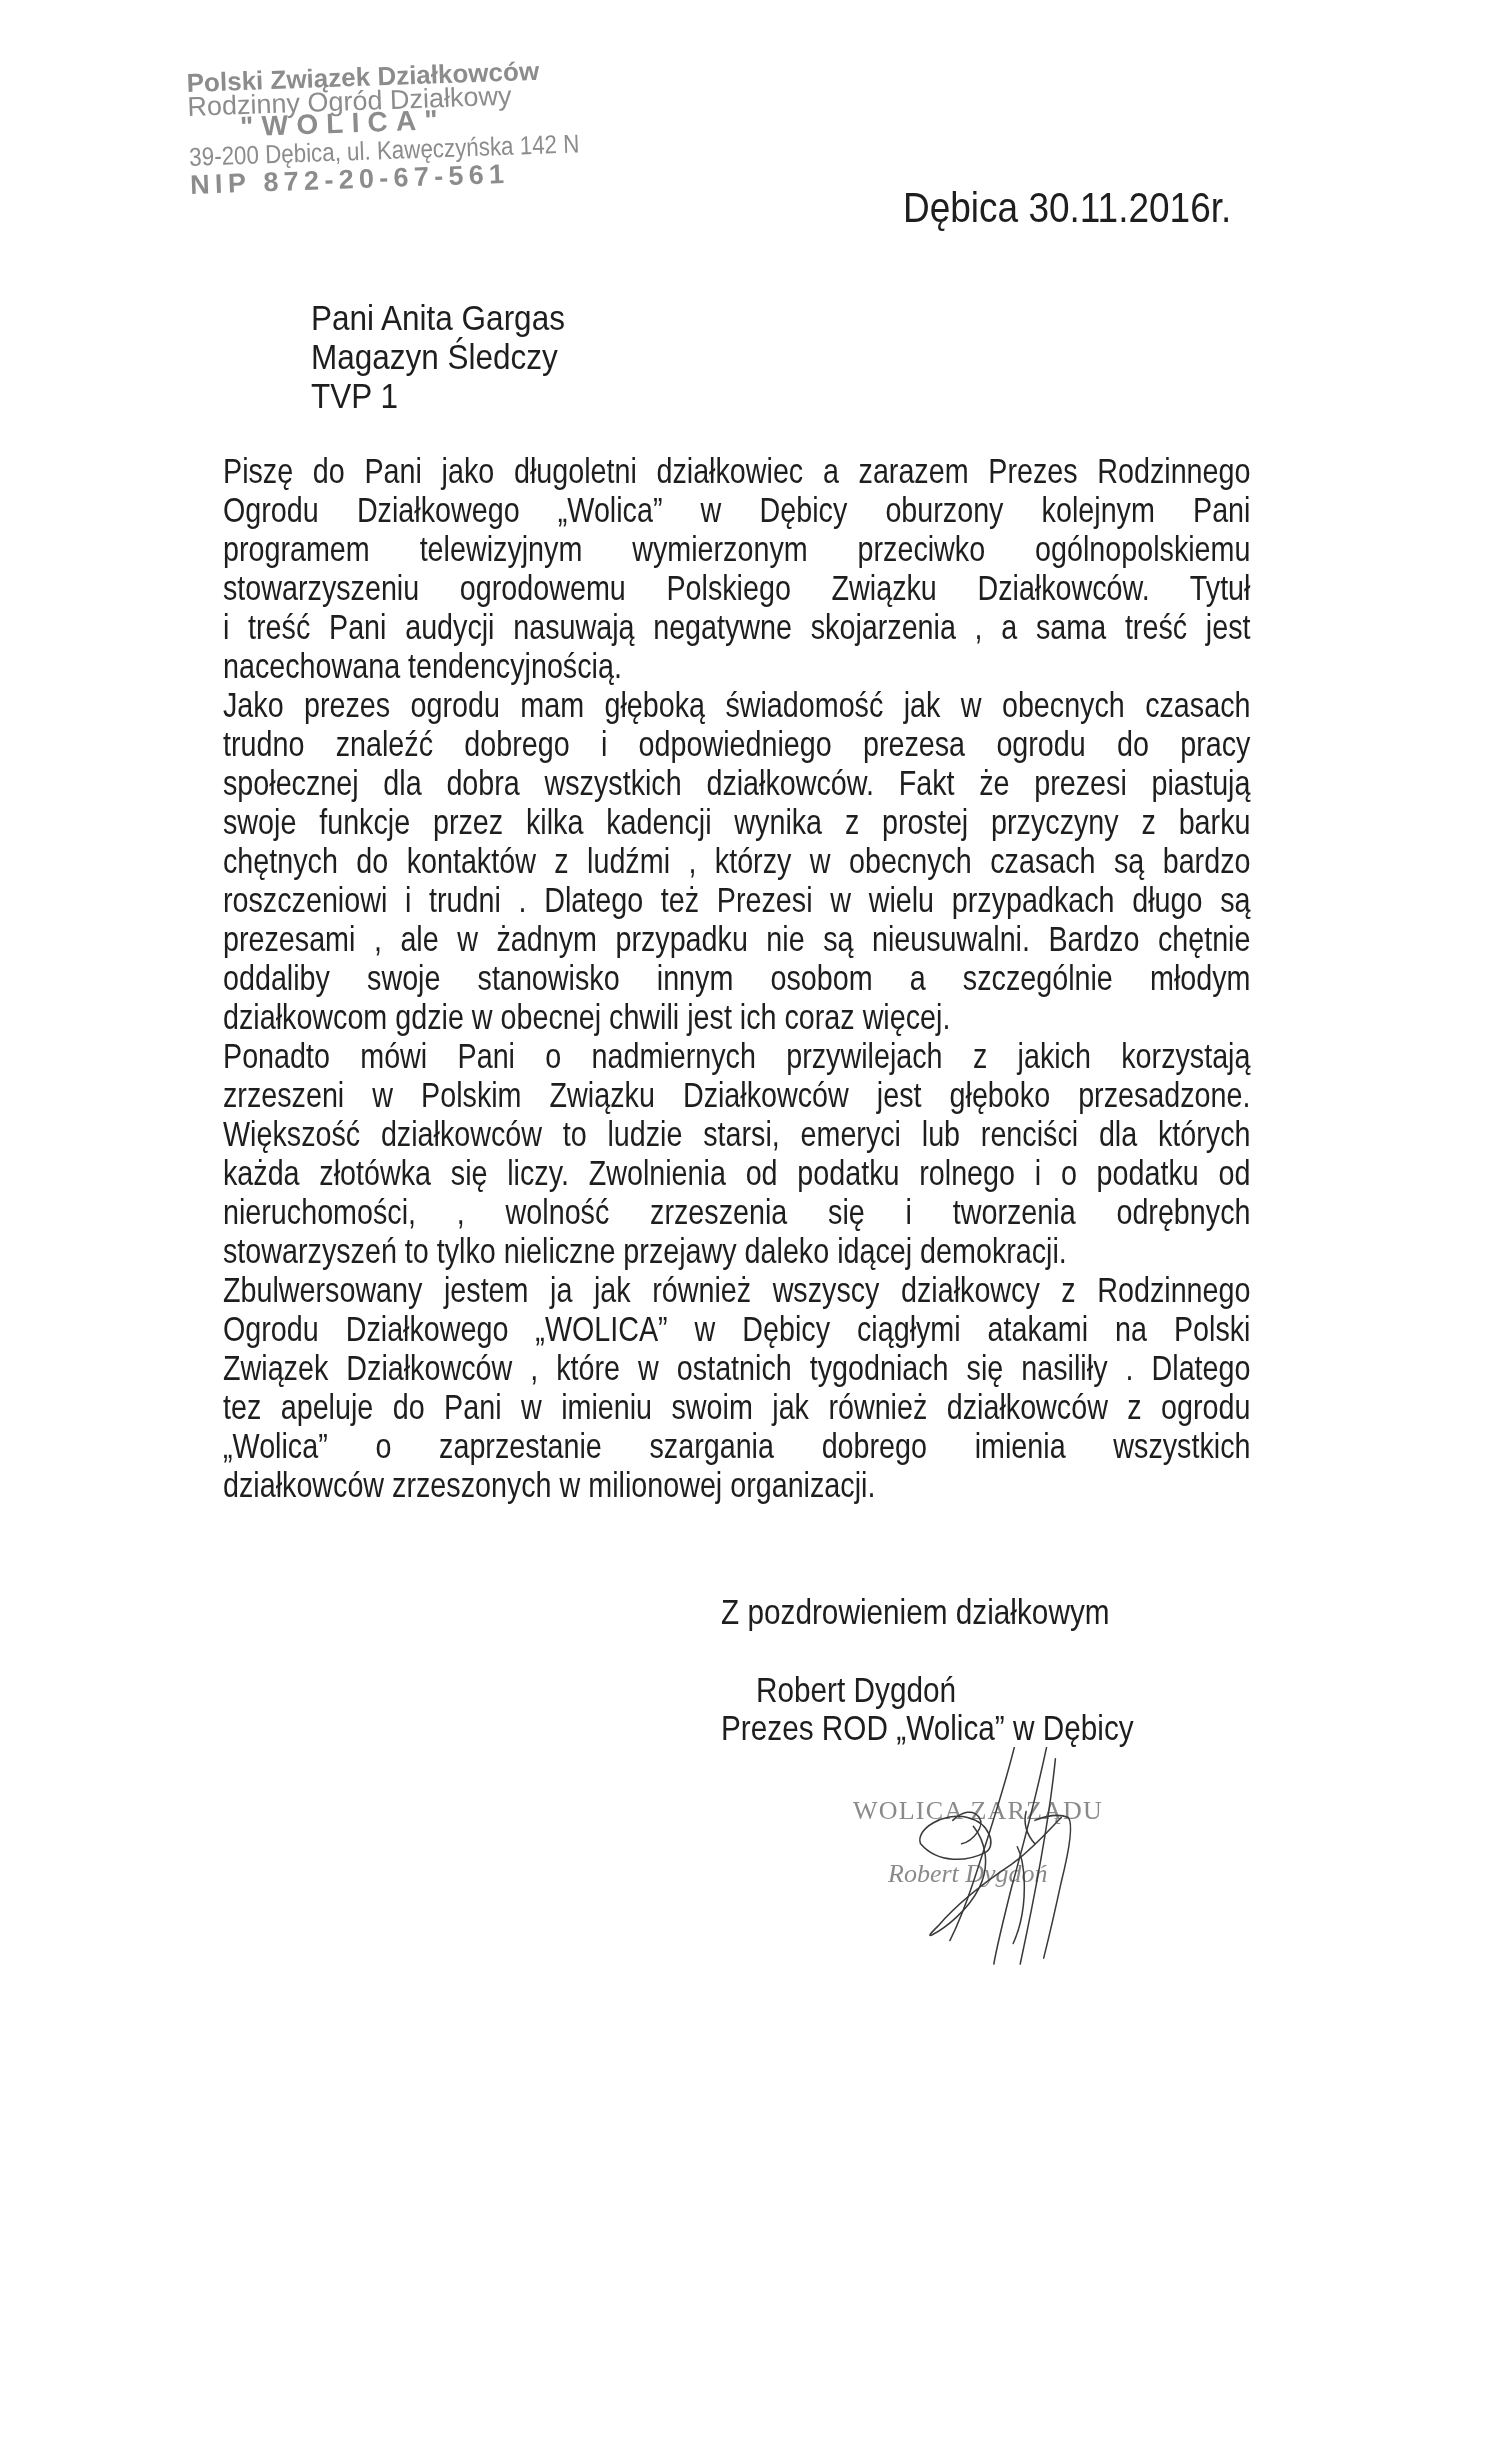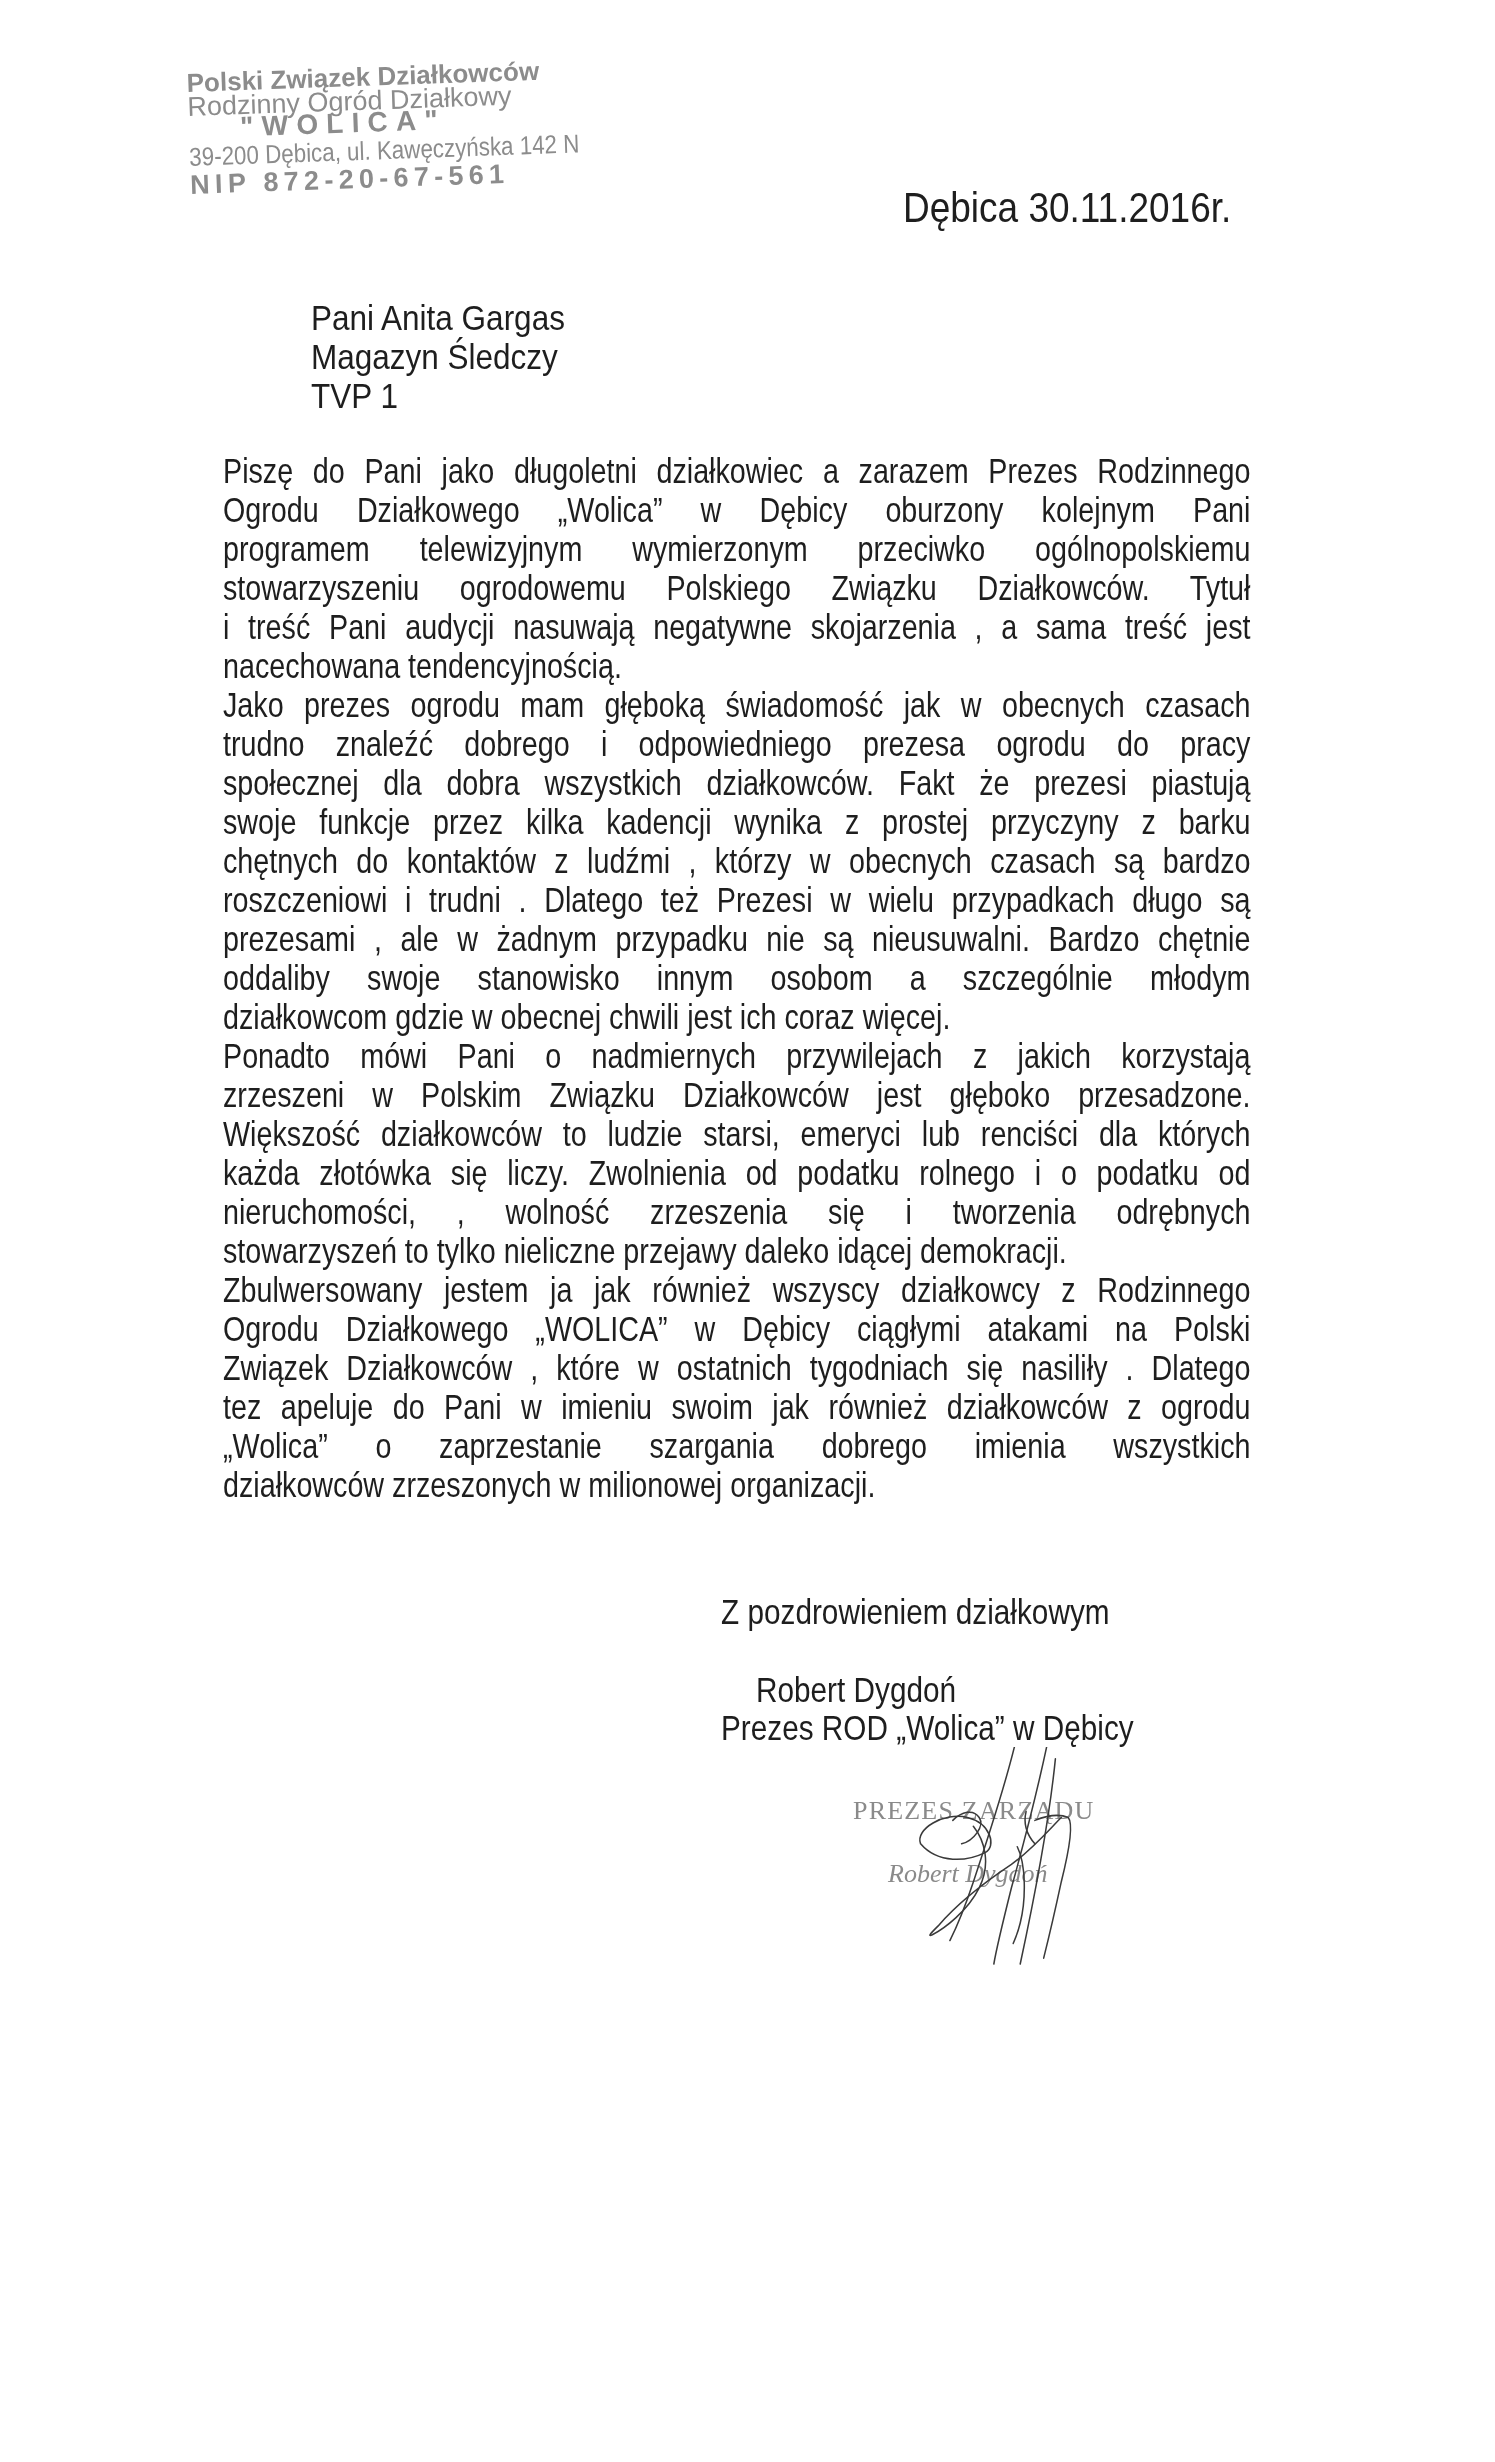--- a/index.html
+++ b/index.html
@@ -95,21 +95,21 @@
       <div class="line j">tez apeluje do Pani w imieniu swoim jak również działkowców z ogrodu</div>
       <div class="line j">„Wolica” o zaprzestanie szargania dobrego imienia wszystkich</div>
       <div class="line l">działkowców zrzeszonych w milionowej organizacji.</div>
     </div>
   </div>
 
   <div class="closing c1">Z pozdrowieniem działkowym</div>
   <div class="closing c2">Robert Dygdoń</div>
   <div class="closing c3">Prezes ROD „Wolica” w Dębicy</div>
 
-  <div class="sig-stamp-title">PREZES ZARZĄDU</div>
+  <div class="sig-stamp-title">WOLICA ZARZĄDU</div>
   <div class="sig-stamp-name">Robert Dygdoń</div>
 
   <svg class="signature" viewBox="0 0 360 380" xmlns="http://www.w3.org/2000/svg">
     <g fill="none" stroke="#3a3a3a" stroke-width="2.6" stroke-linecap="round" stroke-linejoin="round">
       <path d="M 190 0 C 175 60, 150 140, 120 230 C 100 290, 85 320, 80 330"></path>
       <path d="M 245 0 C 230 70, 210 150, 185 240 C 170 300, 160 340, 155 370"></path>
       <path d="M 260 20 C 250 120, 230 230, 200 370"></path>
       <path d="M 30 165 C 20 140, 70 110, 110 120 C 150 130, 160 170, 140 180 C 110 195, 60 200, 30 165 Z"></path>
       <path d="M 85 125 C 100 110, 120 105, 130 120 C 140 135, 120 160, 100 165"></path>
       <path d="M 120 135 C 140 160, 150 200, 130 240 C 110 280, 70 310, 50 320 C 40 325, 50 315, 60 305 C 90 270, 140 230, 185 200 C 220 175, 250 140, 270 120"></path>

